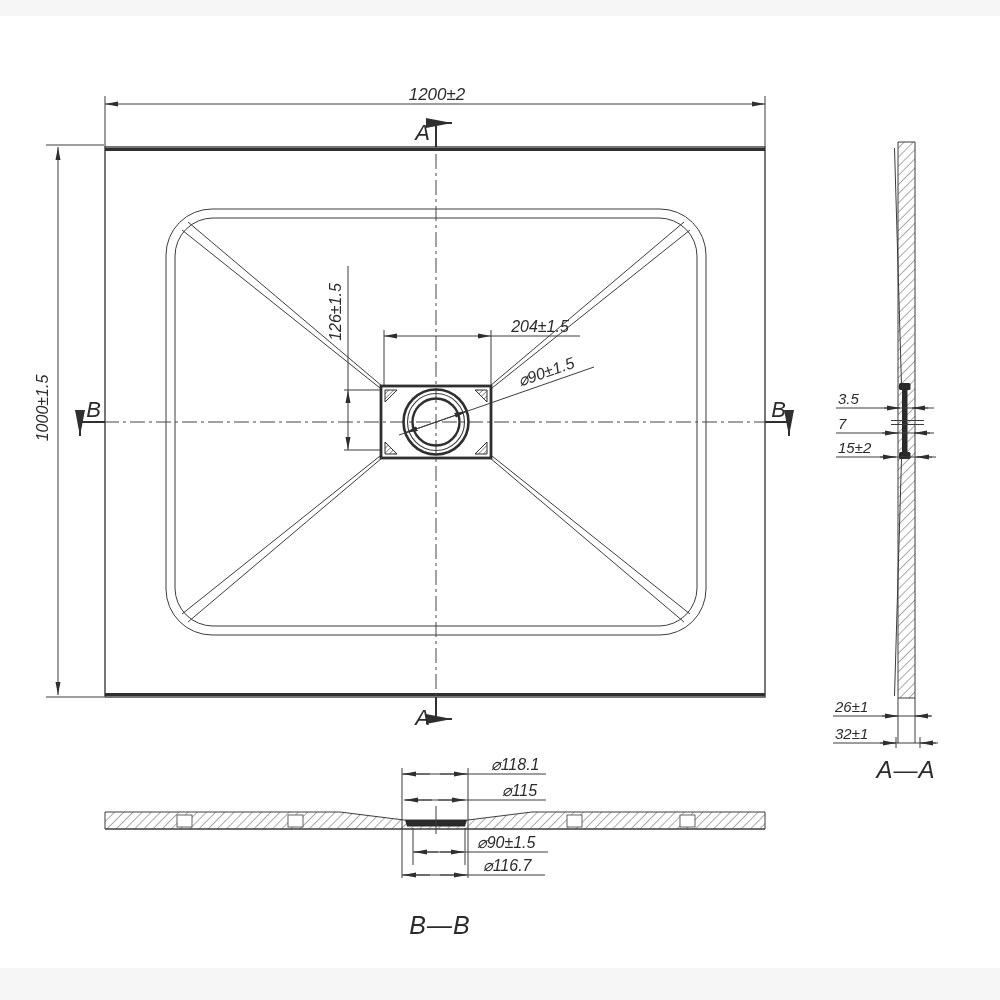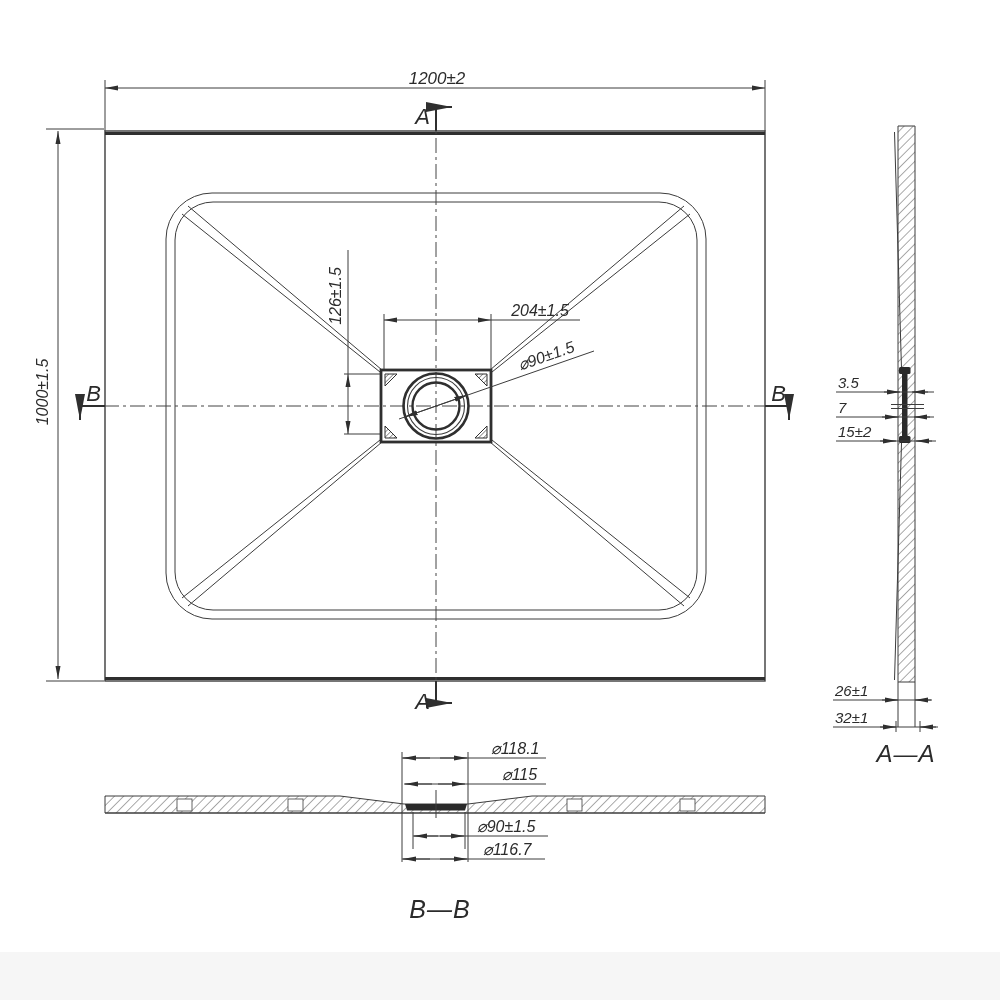--- a/index.html
+++ b/index.html
@@ -1,16 +1,16 @@
 <!DOCTYPE html>
 <html><head>
 <meta charset="utf-8">
 <style>
   html,body{margin:0;padding:0;background:#f6f6f6;}
-  .page{width:1000px;height:952px;background:#ffffff;position:relative;margin:0 auto;}
+  .page{width:1000px;height:952px;background:#ffffff;position:relative;margin:16px auto;}
   svg{display:block;}
   text{font-family:"Liberation Sans",sans-serif;font-style:italic;fill:#2b2b2b;}
   .dim{font-size:16px;}
   .dim-sm{font-size:15px;}
   .dim-lg{font-size:17px;}
   .marker-letter{font-size:22px;}
   .title{font-size:24px;letter-spacing:1px;}
   .thin{stroke:#3c3c3c;stroke-width:1;fill:none;}
   .med{stroke:#3c3c3c;stroke-width:1.4;fill:none;}
   .thick{stroke:#2f2f2f;stroke-width:2.8;fill:none;}

